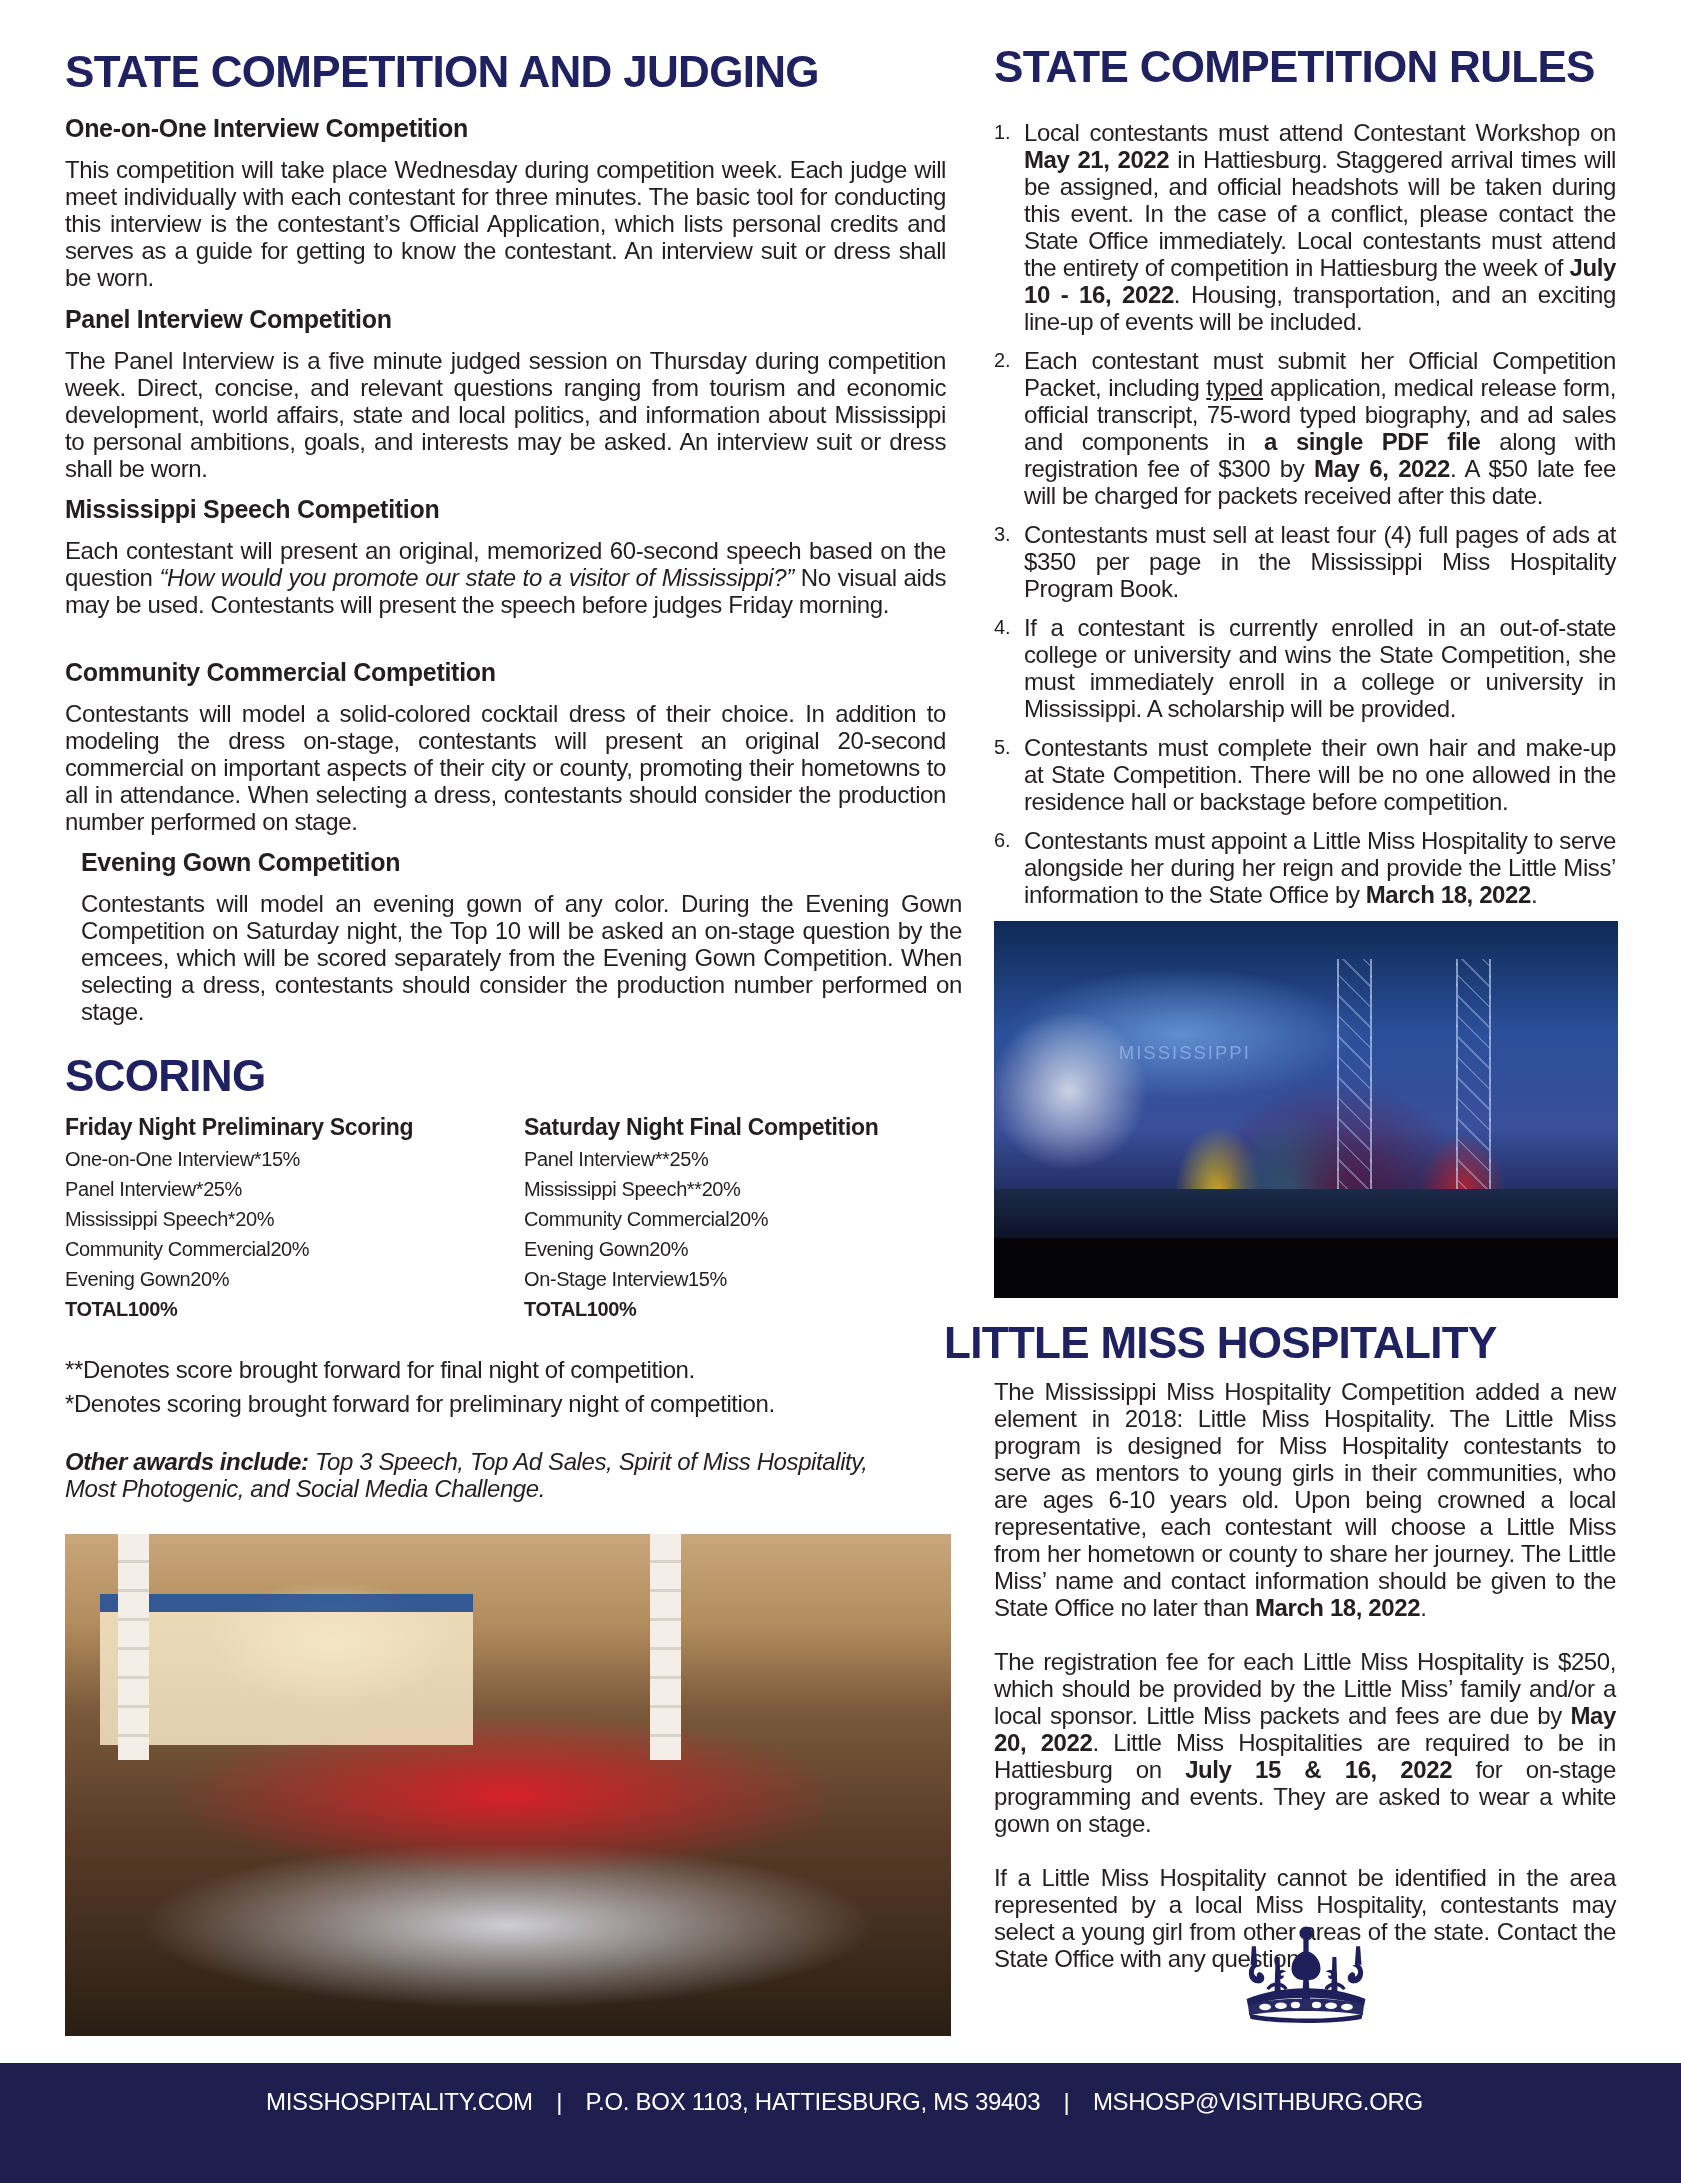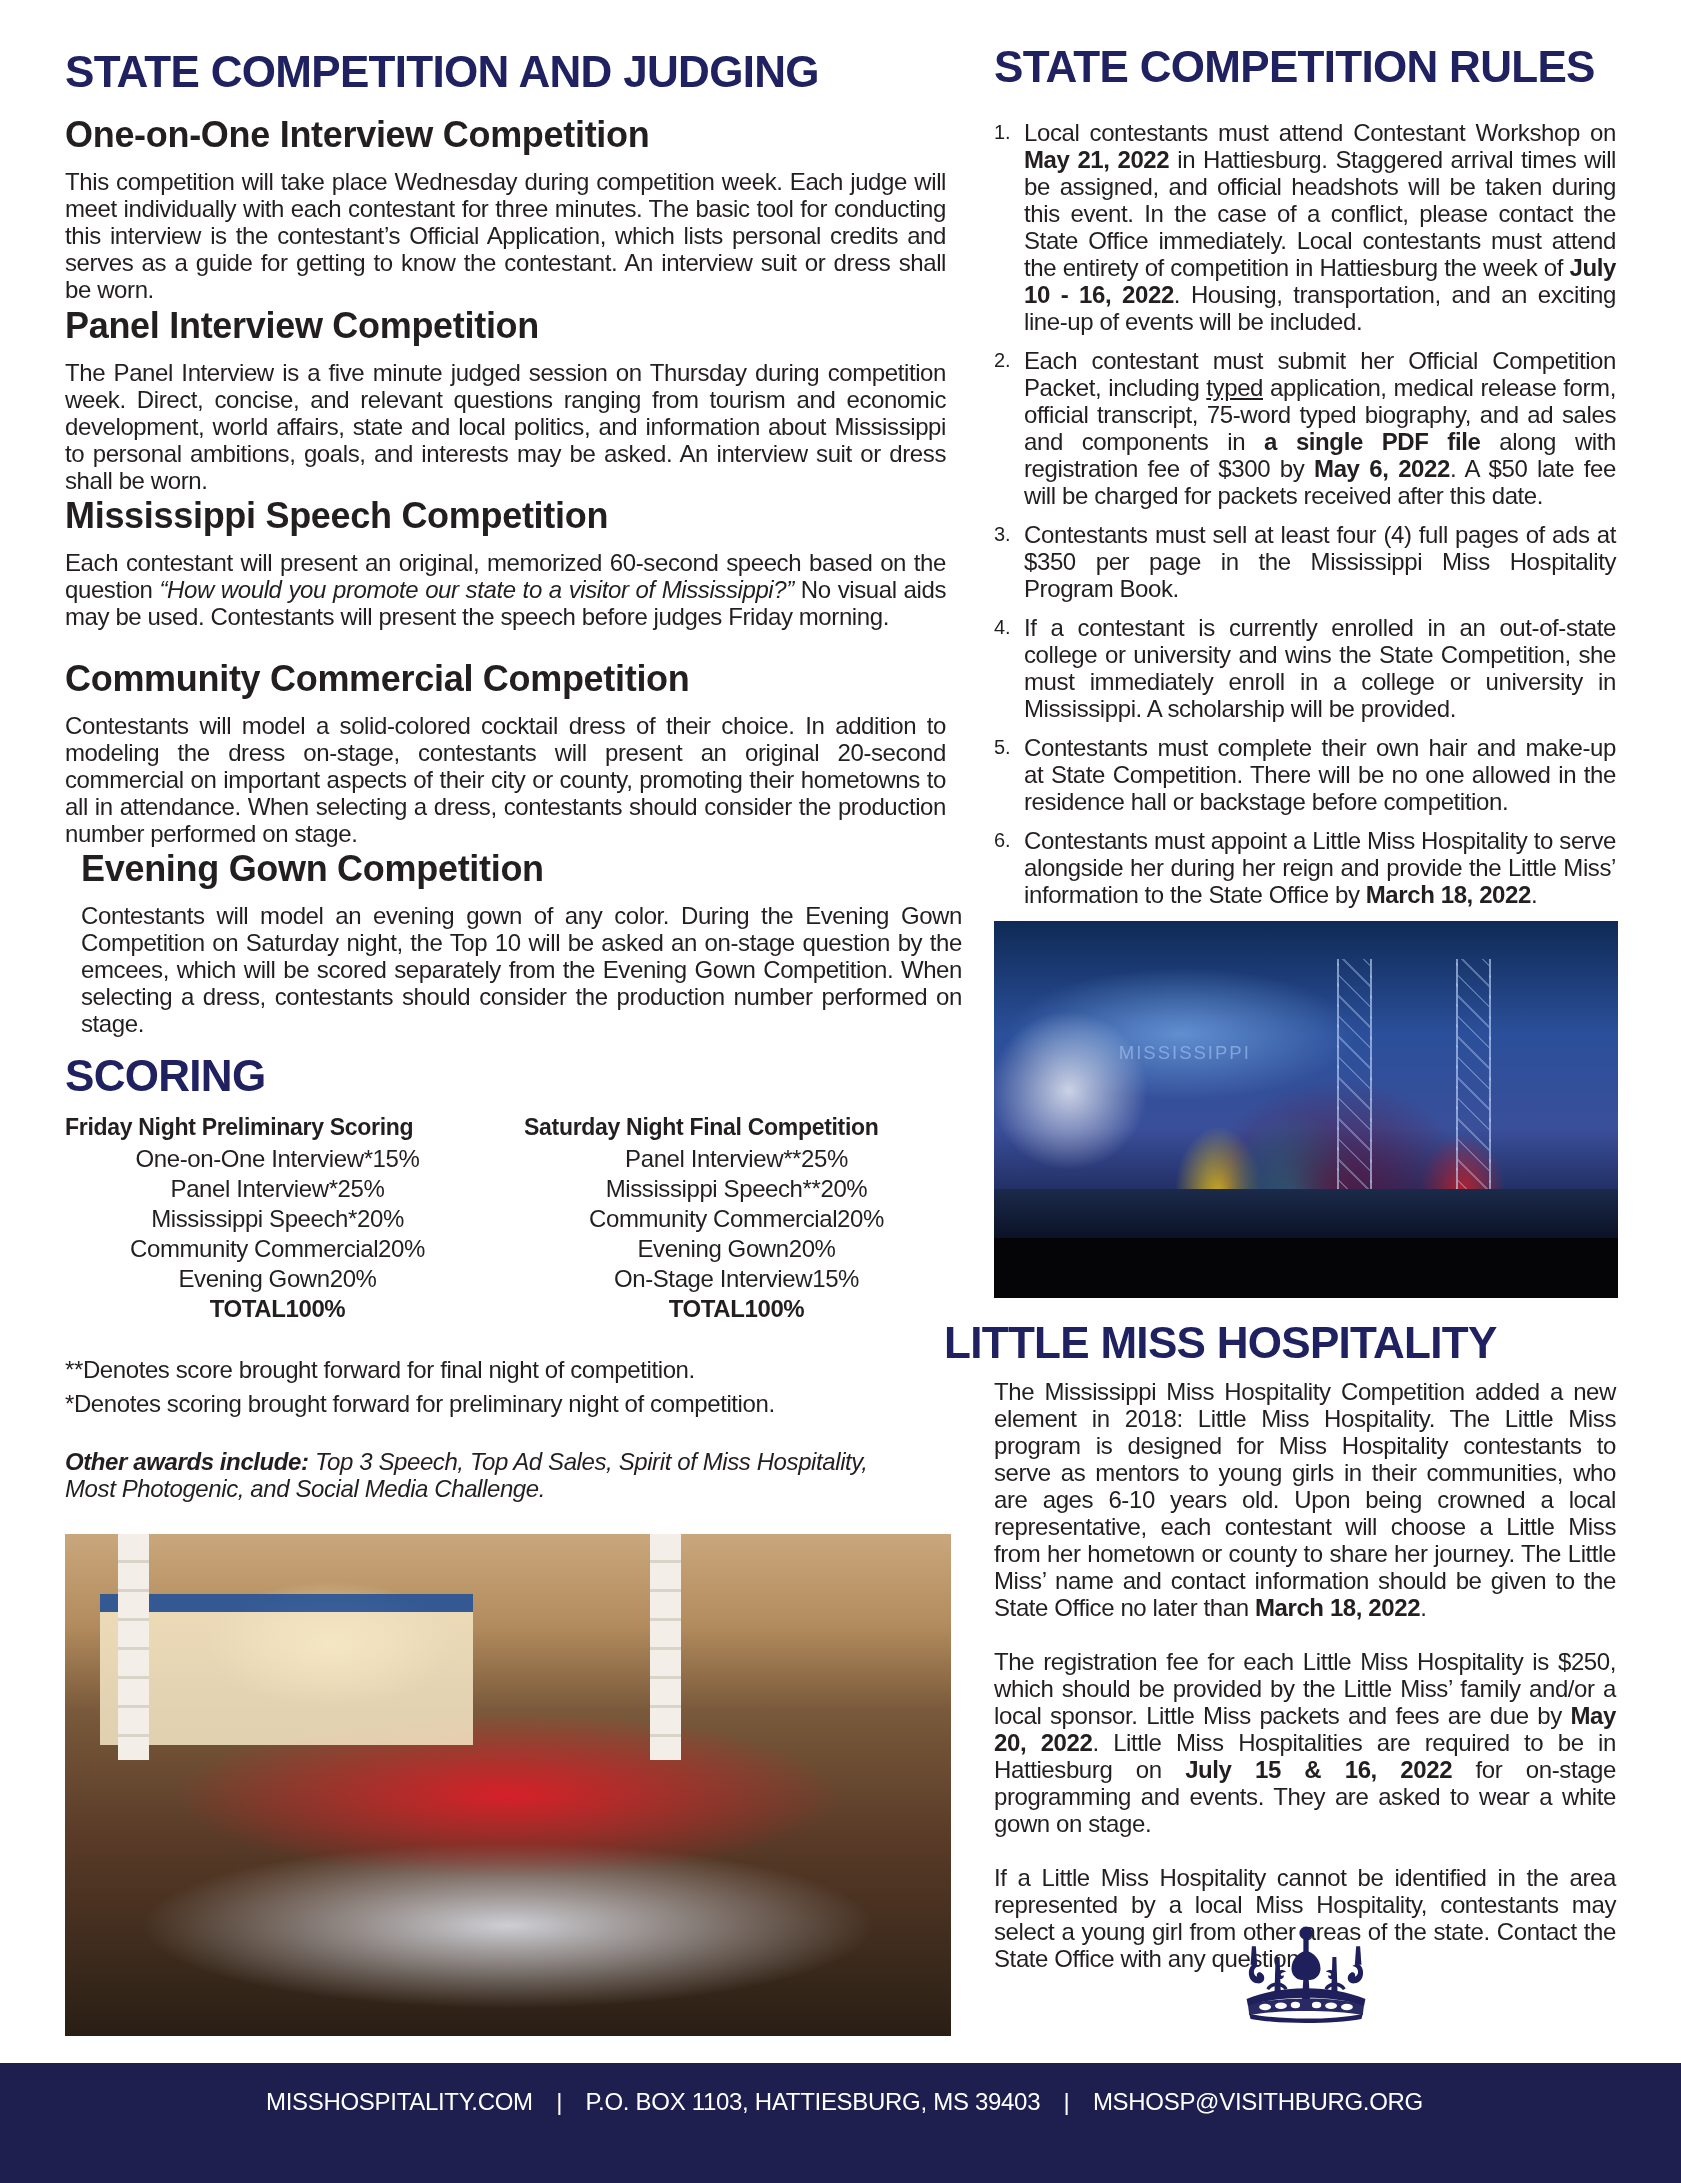--- a/index.html
+++ b/index.html
@@ -7,35 +7,35 @@
     width: 1681px; height: 2183px; position: relative; overflow: hidden;
     background: #ffffff; color: #231f20;
     font-family: "Liberation Sans", "DejaVu Sans", sans-serif;
   }
   .abs { position: absolute; }
   .h1 {
     color: #1f2160; font-weight: bold; font-size: 44px; letter-spacing: -0.7px;
     margin: 0; line-height: 1; white-space: nowrap;
   }
   .h2 {
-    font-weight: bold; font-size: 36px; margin: 0; line-height: 1.1; color: #231f20;
+    font-weight: bold; font-size: 25px; margin: 0; line-height: 1.1; color: #231f20;
     letter-spacing: -0.3px;
   }
   .p {
     font-size: 24px; line-height: 27px; text-align: justify; margin: 0;
     color: #231f20; letter-spacing: -0.4px;
   }
   .p b { font-weight: bold; }
   .p i { font-style: italic; }
   .ul { text-decoration: underline; }
 
   
   .score-col { position: absolute; width: 425px; }
   .score-head { font-weight: bold; font-size: 23px; line-height: 1; margin-bottom: 5.3px; letter-spacing: -0.3px; }
-  .score-row { display: flex; justify-content: center; font-size: 24px; line-height: 30px; letter-spacing: -0.4px; }
+  .score-row { display: flex; justify-content: flex-start; font-size: 20px; line-height: 30px; letter-spacing: -0.4px; }
   .score-row.total { font-weight: bold; }
 
   
   .rules { margin: 0; padding: 0; list-style: none; }
   .rule { display: flex; margin-bottom: 12px; }
   .rule-num { width: 30px; flex: none; font-size: 20px; line-height: 27px; }
   .rule .p { flex: 1; }
 
   
   .photo { position: absolute; overflow: hidden; }

